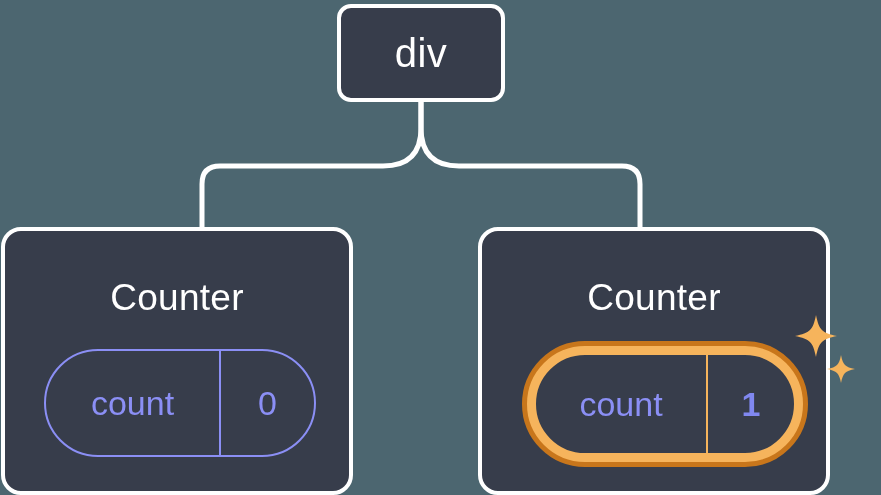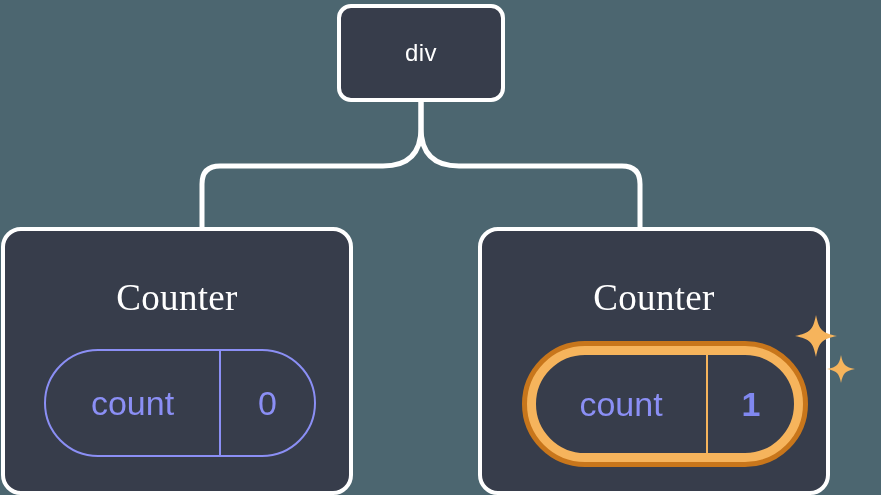--- a/index.html
+++ b/index.html
@@ -40,21 +40,21 @@
     top: 4px;
     width: 168px;
     height: 98px;
     border-radius: 14px;
     display: flex;
     align-items: center;
     justify-content: center;
   }
   .root-label {
     color: #ffffff;
-    font-size: 24px;
+    font-size: 40px;
     line-height: 1;
     letter-spacing: 0.5px;
   }
   .node-child {
     top: 227px;
     width: 352px;
     height: 268px;
     border-radius: 20px;
   }
   .node-child-left  { left: 1px; }
@@ -63,21 +63,20 @@
   .child-title {
     position: absolute;
     left: 0;
     right: 0;
     top: 48px;
     text-align: center;
     color: #ffffff;
     font-size: 37px;
     line-height: 1;
     letter-spacing: 0.3px;
-    font-family: Liberation Serif, serif;
   }
 
   
   .pill {
     position: absolute;
     box-sizing: border-box;
     display: flex;
     align-items: stretch;
   }
   .pill-plain {

